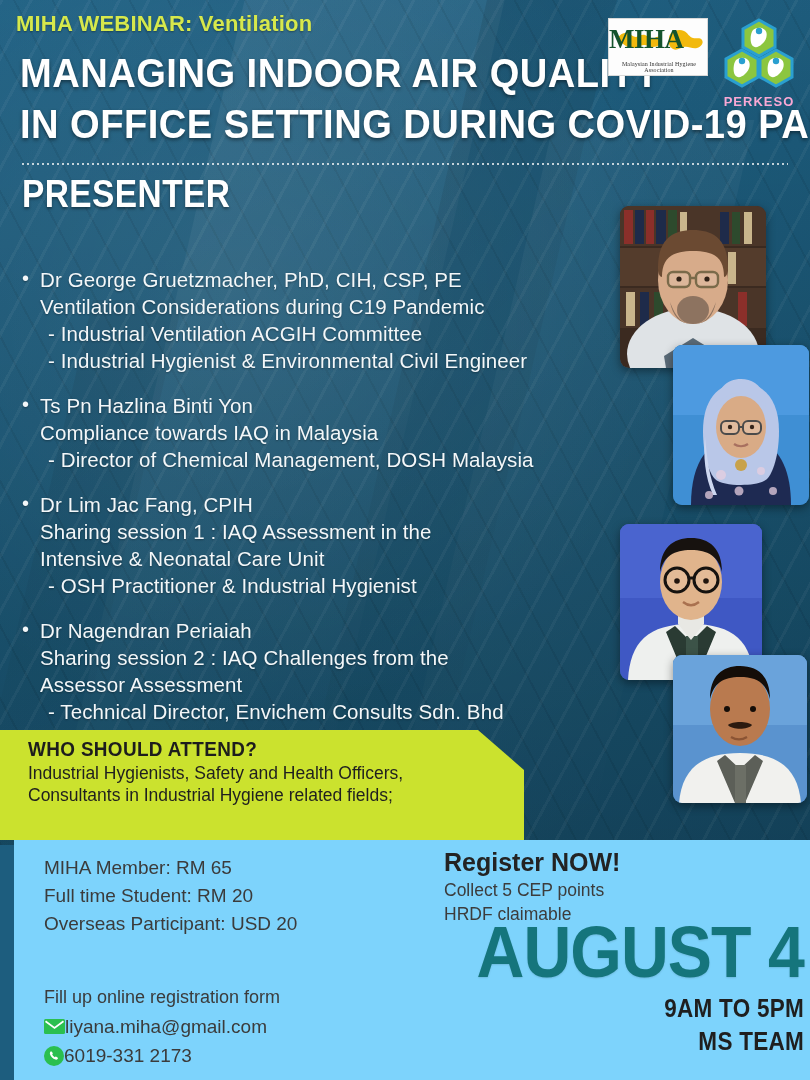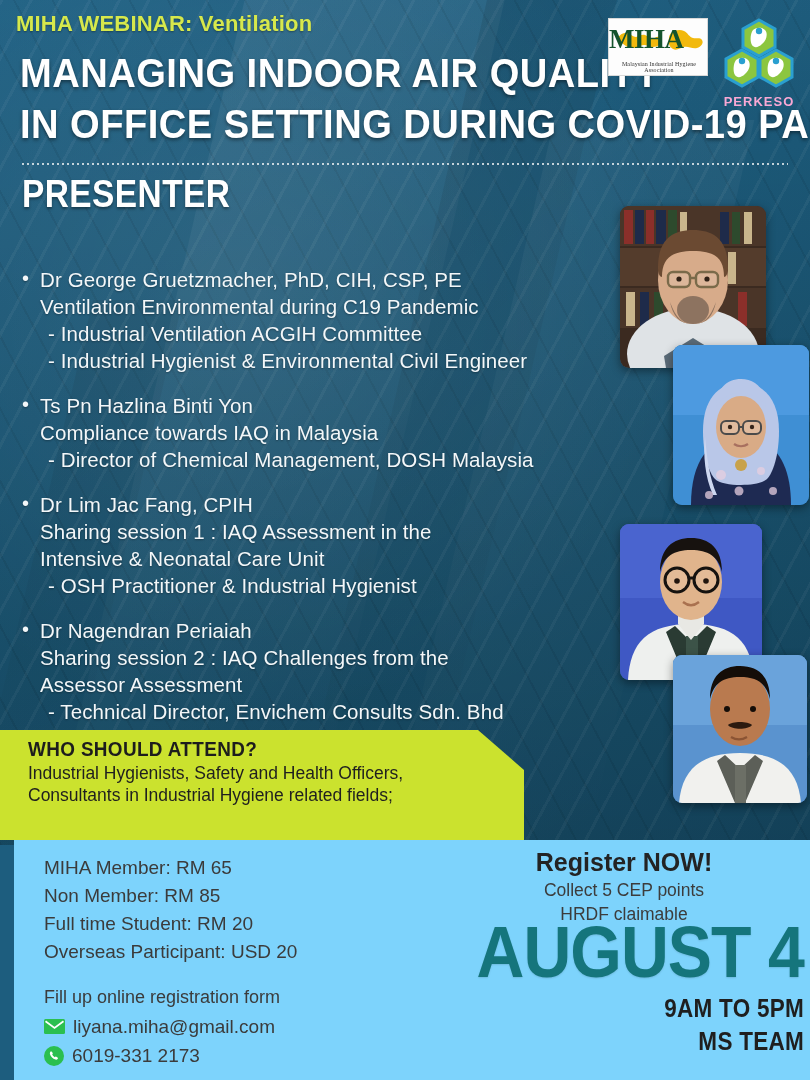--- a/index.html
+++ b/index.html
@@ -175,30 +175,30 @@
     color:#3b3b3b; font-size:19px; line-height:28px; white-space:nowrap;
   }
   .regform{
     position:absolute; left:30px; top:145px;
     color:#3b3b3b; font-size:18px; line-height:25px;text-align:right;
   }
   .contact{
     position:absolute; left:30px; top:172px;
   }
   .crow{
-    display:flex; align-items:center; gap:8px;
+    display:flex; align-items:center; 
     height:29px;
     color:#3b3b3b; font-size:19px;
   }
   .icon-mail{ width:21px; height:15px; flex:0 0 auto; }
   .icon-wa{ width:20px; height:20px; flex:0 0 auto; }
 
   .register{
     position:absolute; left:430px; top:6px; width:360px;
-    text-align:center;
+    text-align:left;
   }
   .reg-now{
     color:#232323; font-size:25px; font-weight:700; line-height:32px;
   }
   .reg-sub{
     color:#3c3c3c; font-size:17.5px; line-height:24px;
   }
   .bigdate{
     position:absolute; right:20px; top:73px;
     color:#15757c;
@@ -269,21 +269,21 @@
     </svg>
     <div class="perkeso-word">PERKESO</div>
   </div>
 
   <div class="presenter-head">PRESENTER</div>
 
   <div class="plist">
 
     <div class="pitem">
       <div class="pline name">Dr George Gruetzmacher, PhD, CIH, CSP, PE</div>
-      <div class="pline sub">Ventilation Environmental during C19 Pandemic</div>
+      <div class="pline sub">Ventilation Considerations during C19 Pandemic</div>
       <div class="pline dash">- Industrial Ventilation ACGIH Committee</div>
       <div class="pline dash">- Industrial Hygienist &amp; Environmental Civil Engineer</div>
     </div>
 
     <div class="pitem">
       <div class="pline name">Ts Pn Hazlina Binti Yon</div>
       <div class="pline sub">Compliance towards IAQ in Malaysia</div>
       <div class="pline dash">- Director of Chemical Management, DOSH Malaysia</div>
     </div>
 
@@ -430,21 +430,20 @@
   <div class="attend">
     <div class="attend-title">WHO SHOULD ATTEND?</div>
     <div class="attend-line al1">Industrial Hygienists, Safety and Health Officers,</div>
     <div class="attend-line al2">Consultants in Industrial Hygiene related fields;</div>
   </div>
 
   <div class="bottom">
 
     <div class="price">
       <div class="price-line">MIHA Member: RM 65</div>
-      <div class="price-line">Non Member: RM 85</div>
       <div class="price-line">Full time Student: RM 20</div>
       <div class="price-line">Overseas Participant: USD 20</div>
     </div>
 
     <div class="regform">Fill up online registration form</div>
 
     <div class="contact">
       <div class="crow">
         <svg class="icon-mail" viewBox="0 0 21 15">
           <rect width="21" height="15" rx="1.5" fill="#2bbf4f"></rect>

